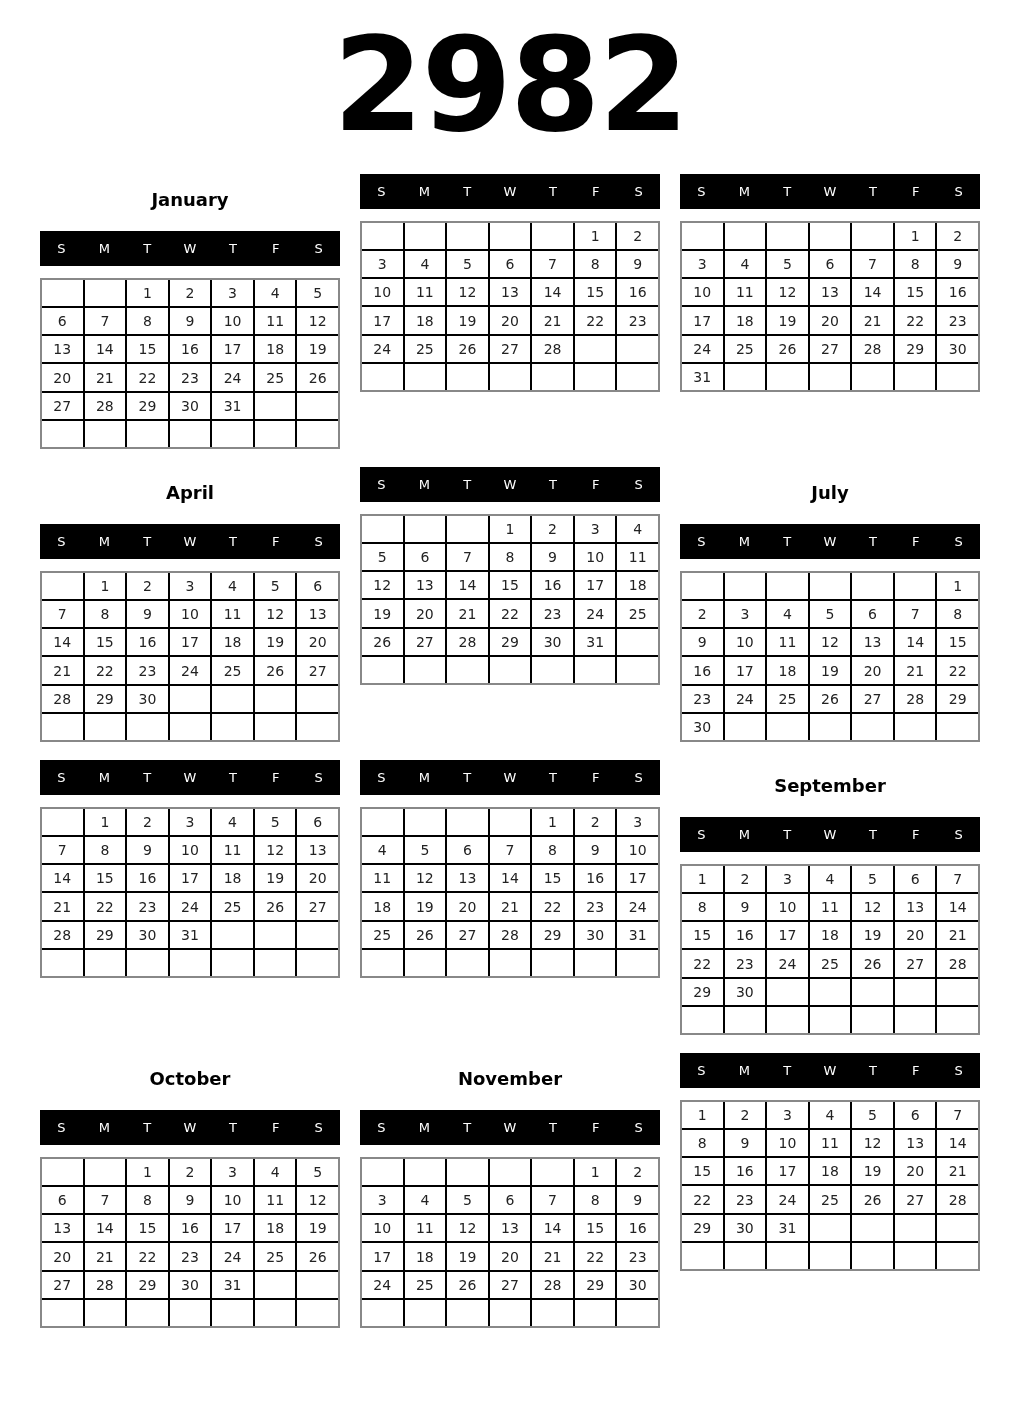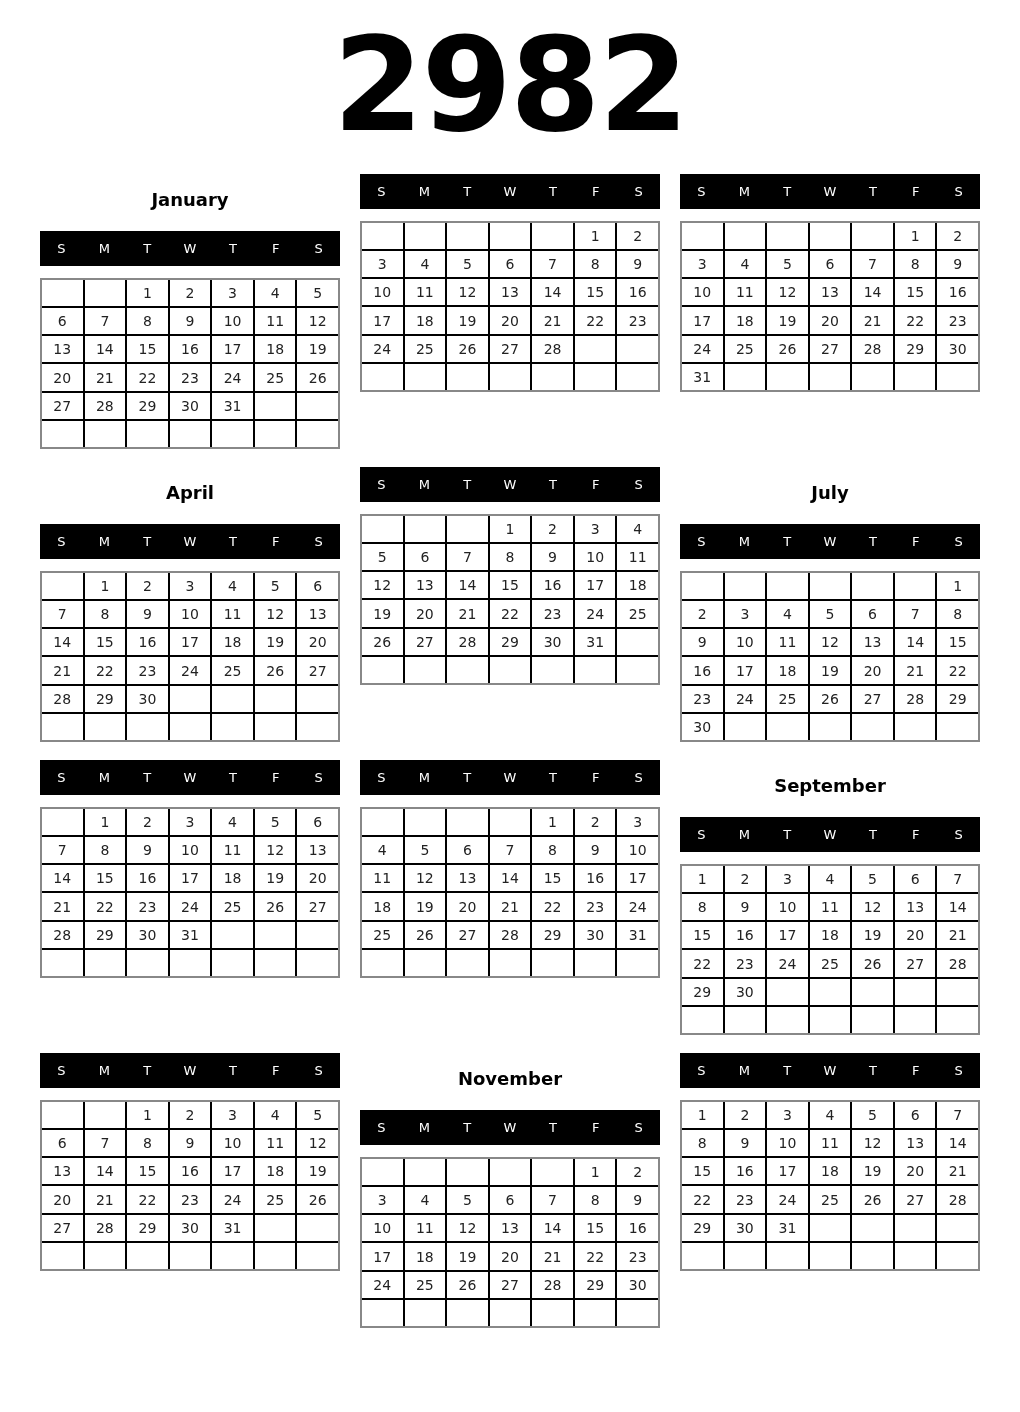--- a/index.html
+++ b/index.html
@@ -589,20 +589,21 @@
           <div class="date-cell"></div>
           <div class="date-cell"></div>
           <div class="date-cell"></div>
           <div class="date-cell"></div>
           <div class="date-cell"></div>
           <div class="date-cell"></div>
         </div>
   </section>
 
   <section class="month">
+    <h2 class="month-name">October</h2>
     <div class="dow-header">
           <div class="dow-cell">S</div>
           <div class="dow-cell">M</div>
           <div class="dow-cell">T</div>
           <div class="dow-cell">W</div>
           <div class="dow-cell">T</div>
           <div class="dow-cell">F</div>
           <div class="dow-cell">S</div>
         </div>
     <div class="date-grid">

